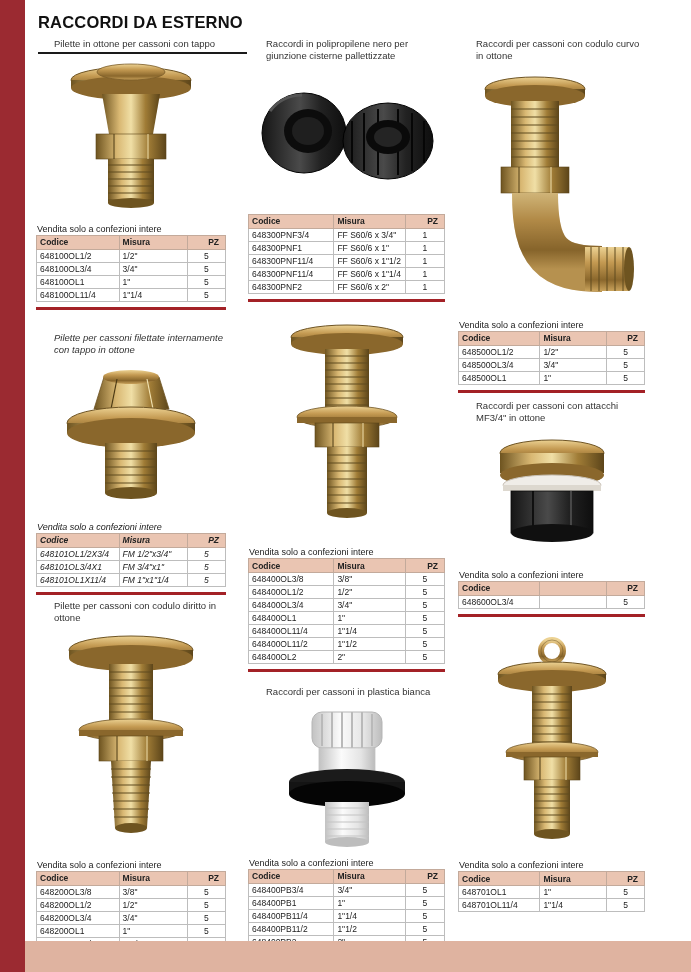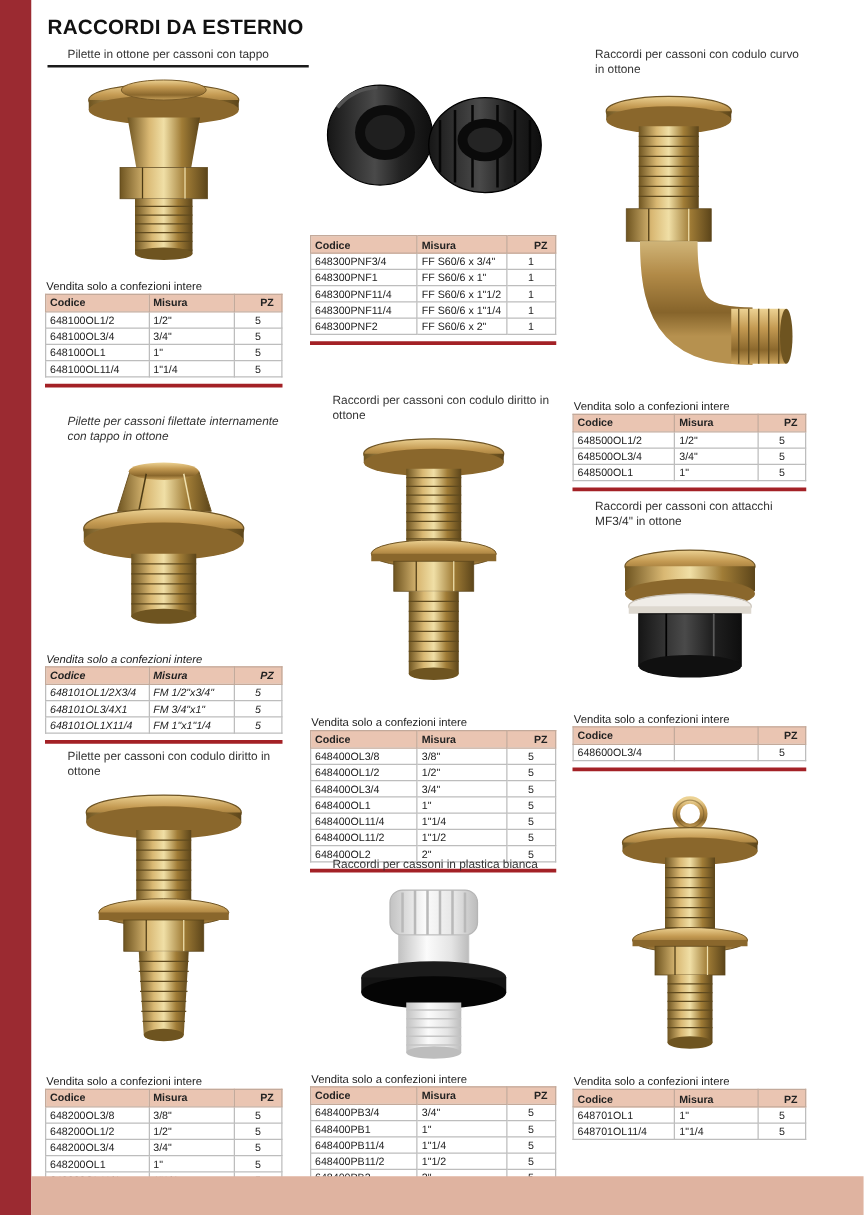--- a/index.html
+++ b/index.html
@@ -125,20 +125,21 @@
           <td class="">648100OL11/4</td>
           <td class="">1"1/4</td>
           <td class="pz-cell">5</td>
         </tr>
       </tbody>
   </table>
   <div class="divider"></div>
 </div>
 
 <div class="section" style="left:248px;top:38px;width:197px;">
+  <div class="caption">Raccordi in polipropilene nero per giunzione cisterne pallettizzate</div>
   <div class="imgbox" style="height:150px;">
     <svg width="190" height="135" viewBox="0 0 190 135">
       <ellipse cx="52" cy="62" rx="42" ry="40" fill="url(#darkH)" stroke="#000" stroke-width="1"></ellipse>
       <ellipse cx="56" cy="60" rx="24" ry="22" fill="#0c0c0c"></ellipse>
       <ellipse cx="56" cy="60" rx="16" ry="14" fill="#1f1f1f"></ellipse>
       <path d="M18,40 A40 38 0 0 1 50,24" stroke="#555" stroke-width="3" fill="none"></path>
       <ellipse cx="136" cy="70" rx="45" ry="38" fill="url(#darkH)" stroke="#000" stroke-width="1"></ellipse>
       <g stroke="#060606" stroke-width="2">
         <line x1="100" y1="50" x2="100" y2="92"></line>
           <line x1="112" y1="42" x2="112" y2="100"></line>
@@ -299,21 +300,20 @@
           <td class="">648101OL1X11/4</td>
           <td class="">FM 1"x1"1/4</td>
           <td class="pz-cell">5</td>
         </tr>
       </tbody>
   </table>
   <div class="divider"></div>
 </div>
 
 <div class="section" style="left:248px;top:315px;width:197px;">
-  <div class="caption">Raccordi per cassoni con codulo diritto in ottone</div>
   <div class="imgbox" style="height:232px;">
     <svg width="160" height="220" viewBox="0 0 160 220">
       <ellipse cx="80" cy="16" rx="56" ry="12" fill="url(#brassV)" stroke="#6e5424" stroke-width="1"></ellipse>
       <rect x="24" y="16" width="112" height="7" fill="url(#brassH)"></rect>
       <ellipse cx="80" cy="23" rx="56" ry="11" fill="#8a672c"></ellipse>
       <rect x="58" y="28" width="44" height="64" fill="url(#brassH)"></rect>
       <g stroke="#5f4a1e" stroke-width="1">
         <line x1="58" y1="35" x2="102" y2="35"></line>
           <line x1="58" y1="42" x2="102" y2="42"></line>
         <line x1="58" y1="49" x2="102" y2="49"></line>

